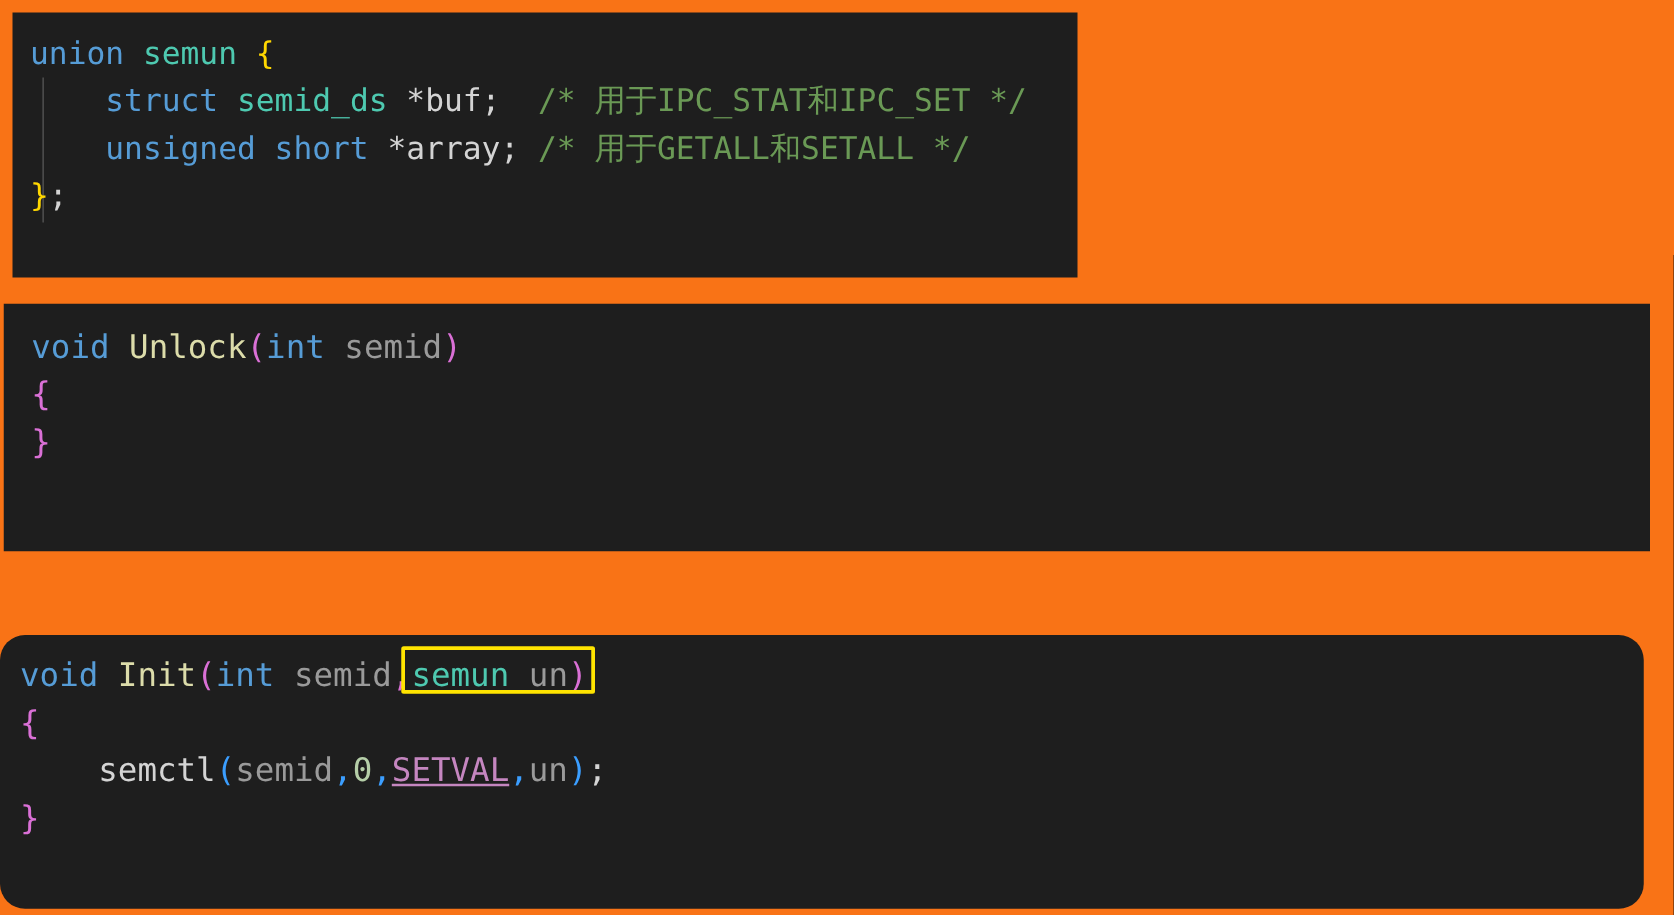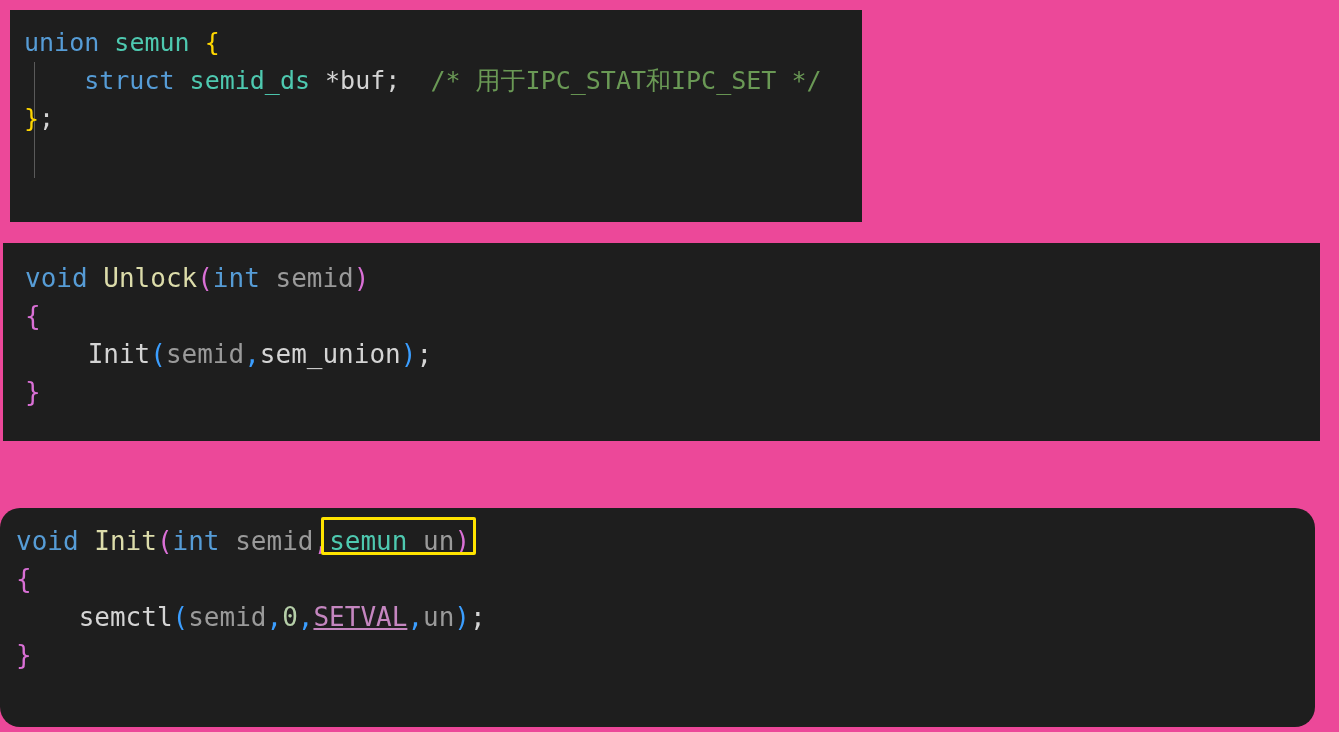--- a/index.html
+++ b/index.html
@@ -11,21 +11,21 @@
   body {
     width: 1339px;
     height: 732px;
     overflow: hidden;
     font-family: "DejaVu Sans Mono", "Liberation Mono", monospace;
   }
   #root {
     position: relative;
     width: 1339px;
     height: 732px;
-    background: #ec4899;
+    background: #f97316;
   }
 
   .code-block {
     position: absolute;
     background: #1e1e1e;
     box-sizing: border-box;
     overflow: hidden;
   }
 
   #block-1 { left: 10px;  top: 10px;  width: 852px;  height: 212px; padding: 14px 0 14px 0; }
@@ -81,28 +81,28 @@
 </style>
 </head>
 <body>
 
 <div id="root">
 
   <div class="code-block" id="block-1">
     <div class="indent-guide" id="guide-1"></div>
   <div class="code-line"><span class="t-keyword">union</span><span class="t-plain"> </span><span class="t-type">semun</span><span class="t-plain"> </span><span class="t-brace-y">{</span></div>
       <div class="code-line"><span class="t-plain">    </span><span class="t-keyword">struct</span><span class="t-plain"> </span><span class="t-type">semid_ds</span><span class="t-plain"> *buf;</span><span class="t-plain">  </span><span class="t-comment">/* </span><span class="t-comment cjk">用于</span><span class="t-comment">IPC_STAT</span><span class="t-comment cjk">和</span><span class="t-comment">IPC_SET */</span></div>
+      <div class="code-line"><span class="t-plain">    </span><span class="t-keyword">unsigned short</span><span class="t-plain"> *array;</span><span class="t-plain"> </span><span class="t-comment">/* </span><span class="t-comment cjk">用于</span><span class="t-comment">GETALL</span><span class="t-comment cjk">和</span><span class="t-comment">SETALL */</span></div>
       <div class="code-line"><span class="t-brace-y">}</span><span class="t-plain">;</span></div>
     </div>
 
   <div class="code-block" id="block-2">
 
   <div class="code-line"><span class="t-keyword">void</span><span class="t-plain"> </span><span class="t-func">Unlock</span><span class="t-brace-m">(</span><span class="t-keyword">int</span><span class="t-plain"> </span><span class="t-param">semid</span><span class="t-brace-m">)</span></div>
       <div class="code-line"><span class="t-brace-m">{</span></div>
-      <div class="code-line"><span class="t-plain">    </span><span class="t-plain">Init</span><span class="t-brace-b">(</span><span class="t-param">semid</span><span class="t-brace-b">,</span><span class="t-plain">sem_union</span><span class="t-brace-b">)</span><span class="t-plain">;</span></div>
       <div class="code-line"><span class="t-brace-m">}</span></div>
     </div>
 
   <div class="code-block" id="block-3">
 
   <div class="code-line"><span class="t-keyword">void</span><span class="t-plain"> </span><span class="t-func">Init</span><span class="t-brace-m">(</span><span class="t-keyword">int</span><span class="t-plain"> </span><span class="t-param">semid</span><span class="t-brace-m">,</span><span class="t-type">semun</span><span class="t-plain"> </span><span class="t-param">un</span><span class="t-brace-m">)</span></div>
       <div class="code-line"><span class="t-brace-m">{</span></div>
       <div class="code-line"><span class="t-plain">    </span><span class="t-plain">semctl</span><span class="t-brace-b">(</span><span class="t-param">semid</span><span class="t-brace-b">,</span><span class="t-number">0</span><span class="t-brace-b">,</span><span class="t-macro">SETVAL</span><span class="t-brace-b">,</span><span class="t-param">un</span><span class="t-brace-b">)</span><span class="t-plain">;</span></div>
       <div class="code-line"><span class="t-brace-m">}</span></div>
     </div>

